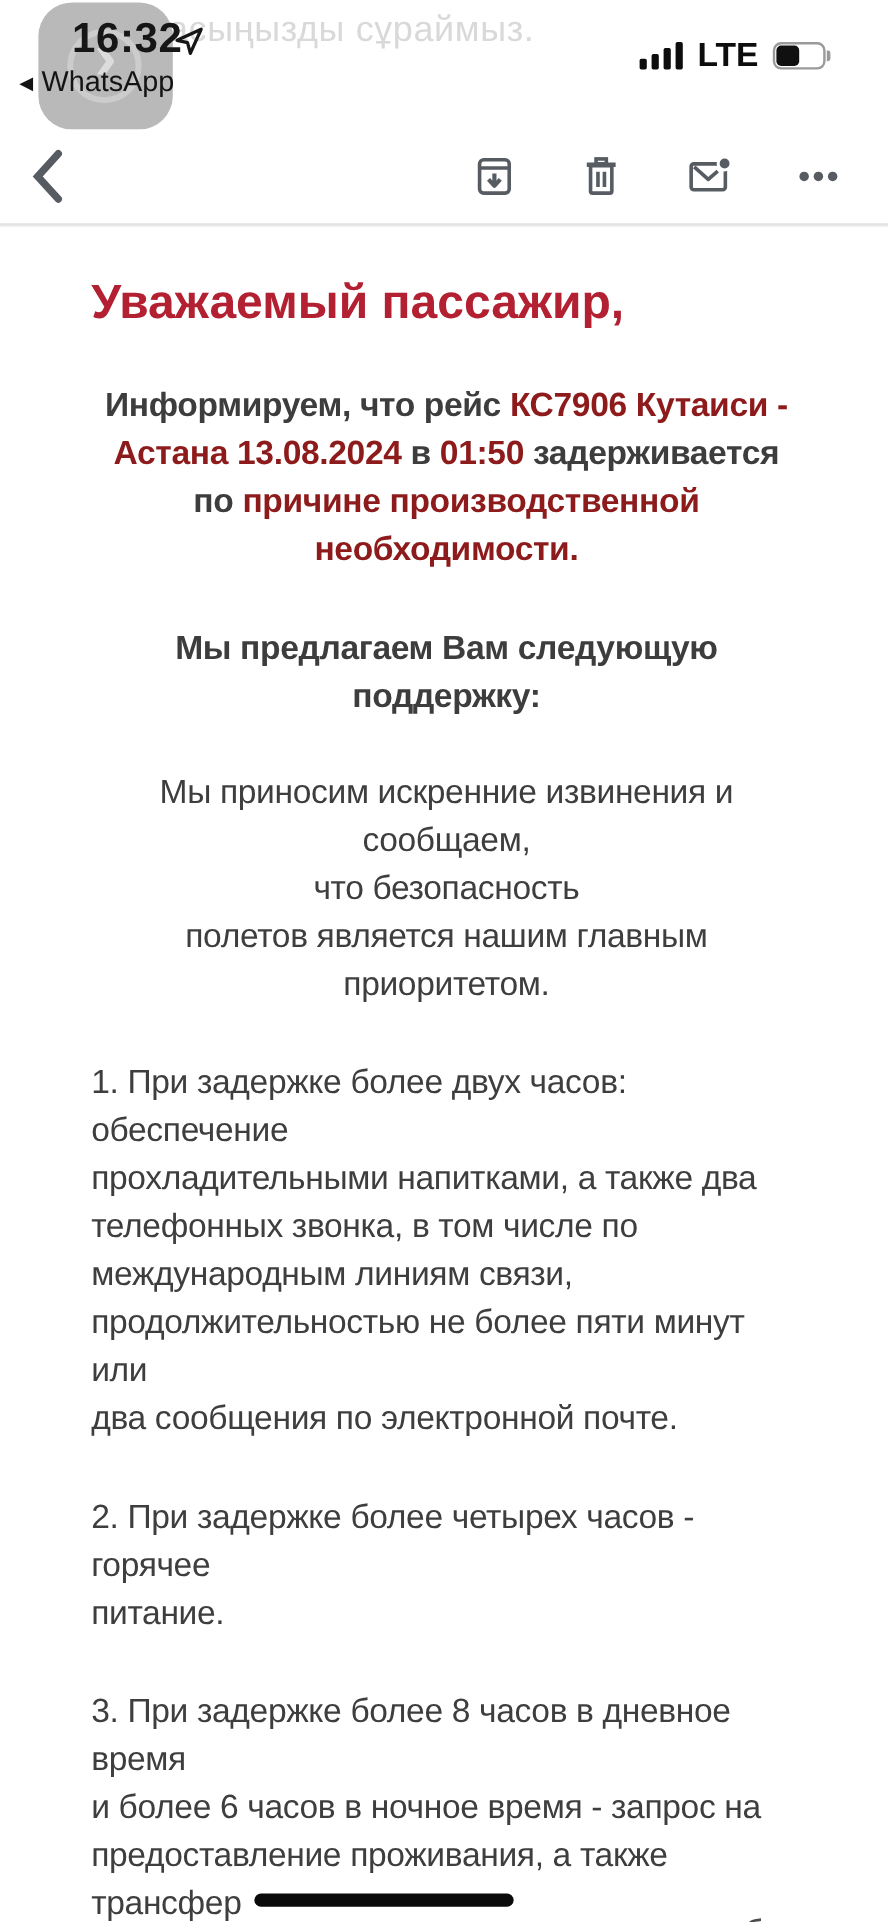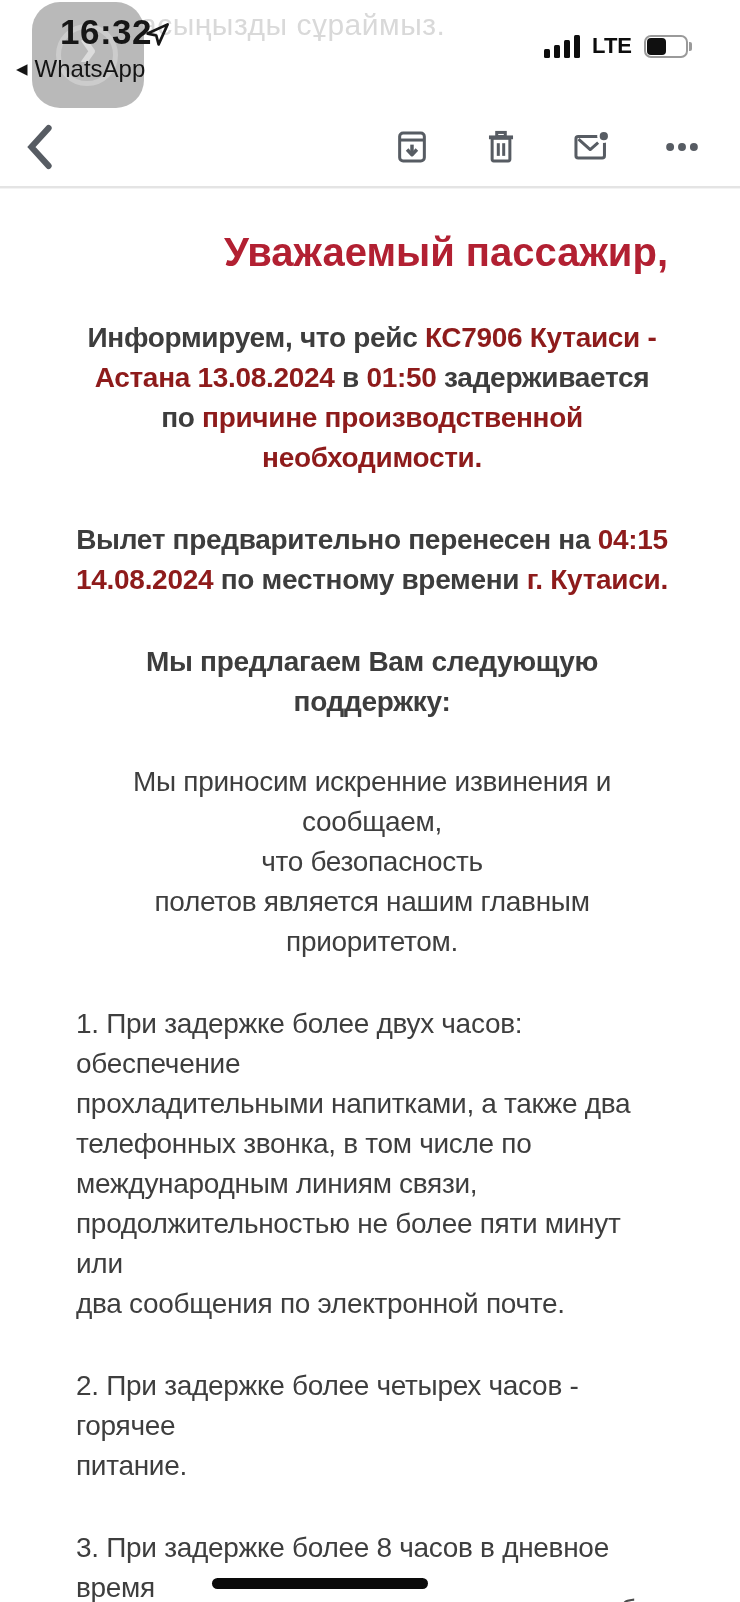--- a/index.html
+++ b/index.html
@@ -53,21 +53,21 @@
   .status-right{
     position:absolute;right:48px;top:34px;
     display:flex;align-items:flex-end;gap:12px;
   }
   .sig-bars{display:flex;align-items:flex-end;gap:4px;height:23px;}
   .sig-bars i{display:block;width:6px;background:#0d0d0d;border-radius:1.5px;}
   .sig-bars i:nth-child(1){height:9px;}
   .sig-bars i:nth-child(2){height:13px;}
   .sig-bars i:nth-child(3){height:18px;}
   .sig-bars i:nth-child(4){height:23px;}
-  .net-label{font-size:22px;font-weight:600;color:#0d0d0d;line-height:24px;}
+  .net-label{font-size:28px;font-weight:600;color:#0d0d0d;line-height:24px;}
   .battery{position:relative;width:48px;height:23px;margin-bottom:0;}
   .battery .shell{
     position:absolute;left:0;top:0;width:44px;height:23px;
     border:2px solid #9a9a9a;border-radius:7px;background:#fff;
   }
   .battery .fill{
     position:absolute;left:3px;top:3px;width:19px;height:17px;
     background:#101010;border-radius:4px;
   }
   .battery .nub{
@@ -93,21 +93,21 @@
   }
 
   
   .email-body{
     position:absolute;left:0;top:188px;width:100%;
     padding:0 72px 0 76px;
     font-size:28px;line-height:40px;letter-spacing:-0.3px;
   }
   .email-title{
     margin-top:40px;
-    text-align:right;
+    text-align:left;
     font-size:40px;line-height:48px;font-weight:700;
     color:var(--title-red);letter-spacing:0;
   }
   .para{margin-top:42px;white-space:pre-line;}
   .center{text-align:center;}
   .bold{font-weight:700;color:#3d3d3d;}
   .accent{color:var(--accent-red);}
   .apology{margin-top:40px;}
   .item-first{}
 
@@ -201,21 +201,20 @@
       </button>
     </div>
   </div>
   <div class="divider"></div>
 
   <div class="email-body">
     <h1 class="email-title">Уважаемый пассажир,</h1>
 
     <p class="para center bold"><span>Информируем, что рейс </span><span class="accent">КС7906 Кутаиси - Астана 13.08.2024</span><span> в </span><span class="accent">01:50</span><span> задерживается по </span><span class="accent">причине производственной необходимости.</span></p>
 
-    <p class="para center bold"><span>Вылет предварительно перенесен на </span><span class="accent">04:15 14.08.2024</span><span> по местному времени </span><span class="accent">г. Кутаиси.</span></p>
 
     <p class="para center bold">Мы предлагаем Вам следующую поддержку:</p>
 
     <p class="para center apology">Мы приносим искренние извинения и сообщаем,
 что безопасность
 полетов является нашим главным приоритетом.</p>
 
     <p class="para item-first">1. При задержке более двух часов: обеспечение
 прохладительными напитками, а также два
 телефонных звонка, в том числе по

